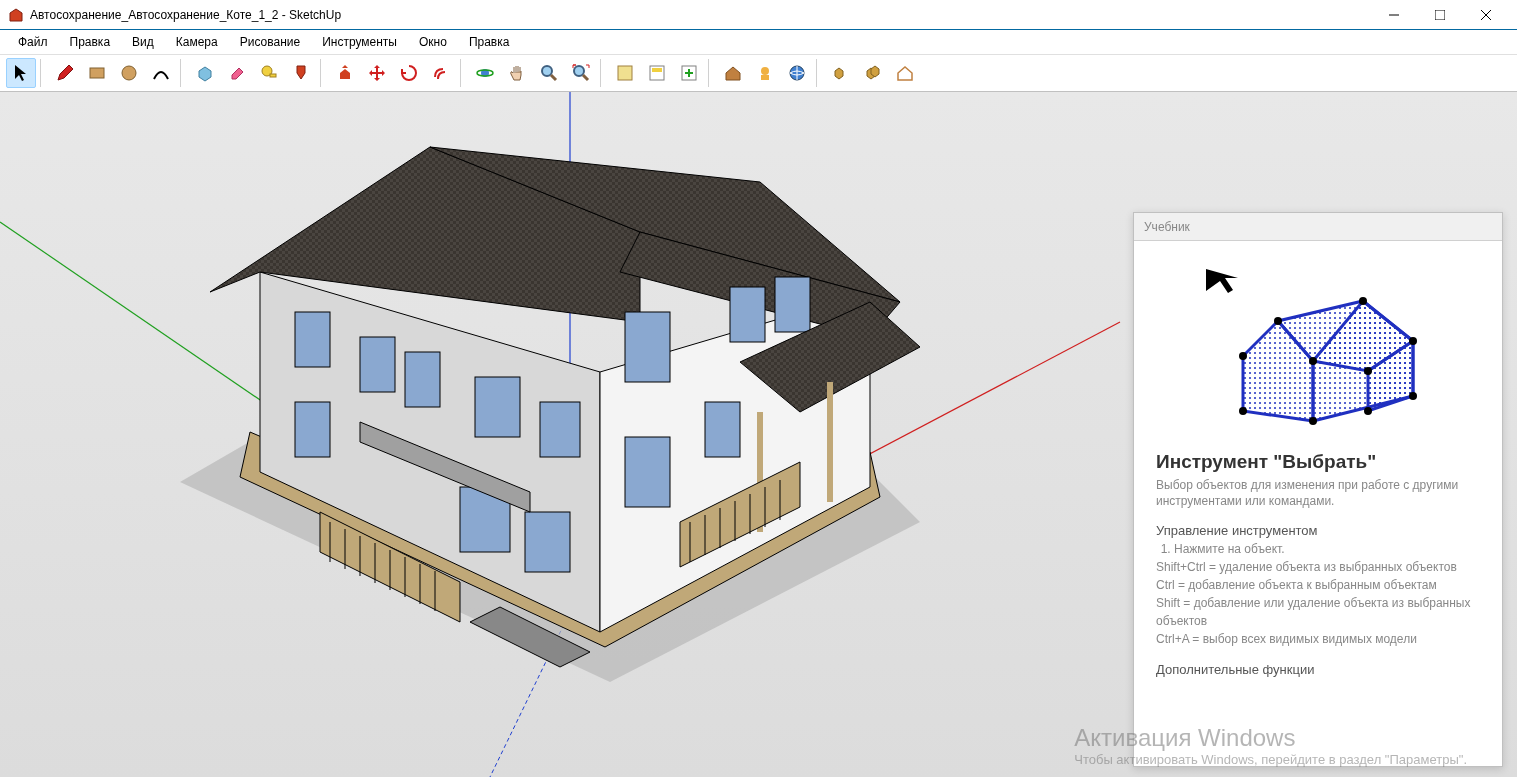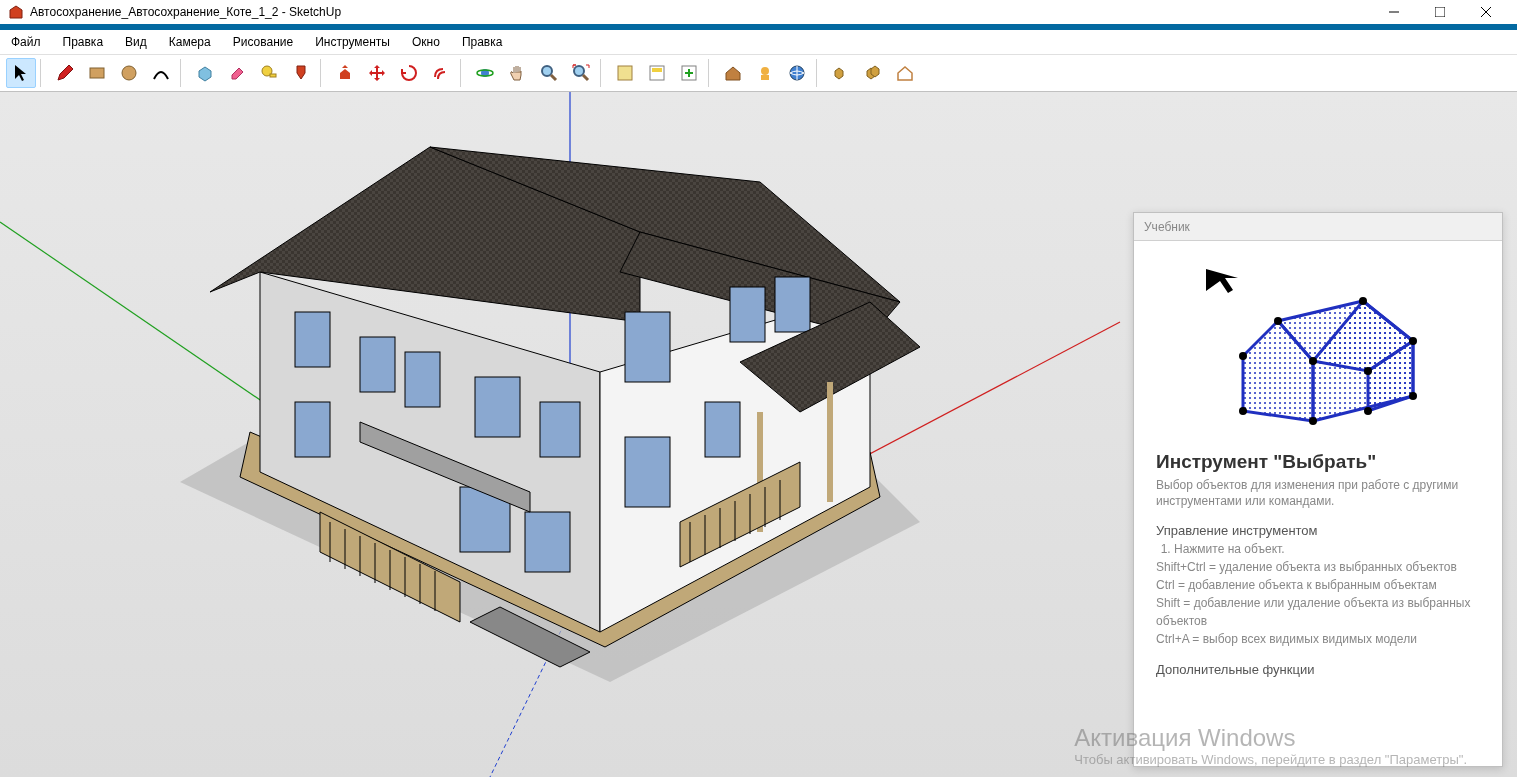--- a/index.html
+++ b/index.html
@@ -1,22 +1,22 @@
 <!DOCTYPE html>
 <html><head>
 <meta charset="utf-8">
 <style>
 * { box-sizing: border-box; margin: 0; padding: 0; }
 body { font-family: "Segoe UI", Tahoma, sans-serif; font-size: 12px; background: #fff; width: 1517px; height: 777px; overflow: hidden; position: relative; }
-.titlebar { height: 30px; display: flex; align-items: center; padding: 0 8px; background: #fff; border-bottom: 6px solid #0369a1; }
+.titlebar { height: 30px; display: flex; align-items: center; padding: 0 8px; background: #fff; border-bottom: 1px solid #0369a1; }
 .titlebar .icon { width: 16px; height: 16px; margin-right: 6px; }
 .titlebar .title { flex: 1; font-size: 12px; color: #000; }
 .win-controls { display: flex; gap: 0; }
 .win-btn { width: 46px; height: 30px; display: flex; align-items: center; justify-content: center; cursor: pointer; }
-.menubar { height: 24px; display: flex; align-items: center; padding: 0 1px; gap: 2px; background: #fff; }
+.menubar { height: 24px; display: flex; align-items: center; padding: 0 8px; gap: 2px; background: #fff; }
 .menu-item { padding: 3px 10px; cursor: pointer; font-size: 12px; }
 .toolbar { height: 38px; display: flex; align-items: center; padding: 2px 6px; gap: 2px; background: #fff; border-top: 1px solid #e0e0e0; border-bottom: 1px solid #c0c0c0; }
 .tool-btn { width: 30px; height: 30px; display: flex; align-items: center; justify-content: center; cursor: pointer; border: 1px solid transparent; border-radius: 2px; }
 .tool-btn.active { background: #cce8ff; border-color: #99d1ff; }
 .tool-sep { width: 6px; height: 28px; border-left: 1px solid #d0d0d0; margin: 0 2px; }
 .workspace { position: absolute; top: 92px; left: 0; right: 0; bottom: 0; background: #bef264; overflow: hidden; }
 .viewport { width: 100%; height: 100%; position: relative; }
 .instructor-panel { position: absolute; top: 120px; right: 14px; width: 370px; bottom: 10px; background: #fff; border: 1px solid #c0c0c0; box-shadow: 0 2px 8px rgba(0,0,0,.15); display: flex; flex-direction: column; }
 .instructor-header { height: 28px; display: flex; align-items: center; padding: 0 10px; background: #f0f0f0; border-bottom: 1px solid #d0d0d0; color: #888; font-size: 12px; }
 .instructor-body { flex: 1; overflow-y: auto; padding: 20px 22px 10px 22px; position: relative; }

